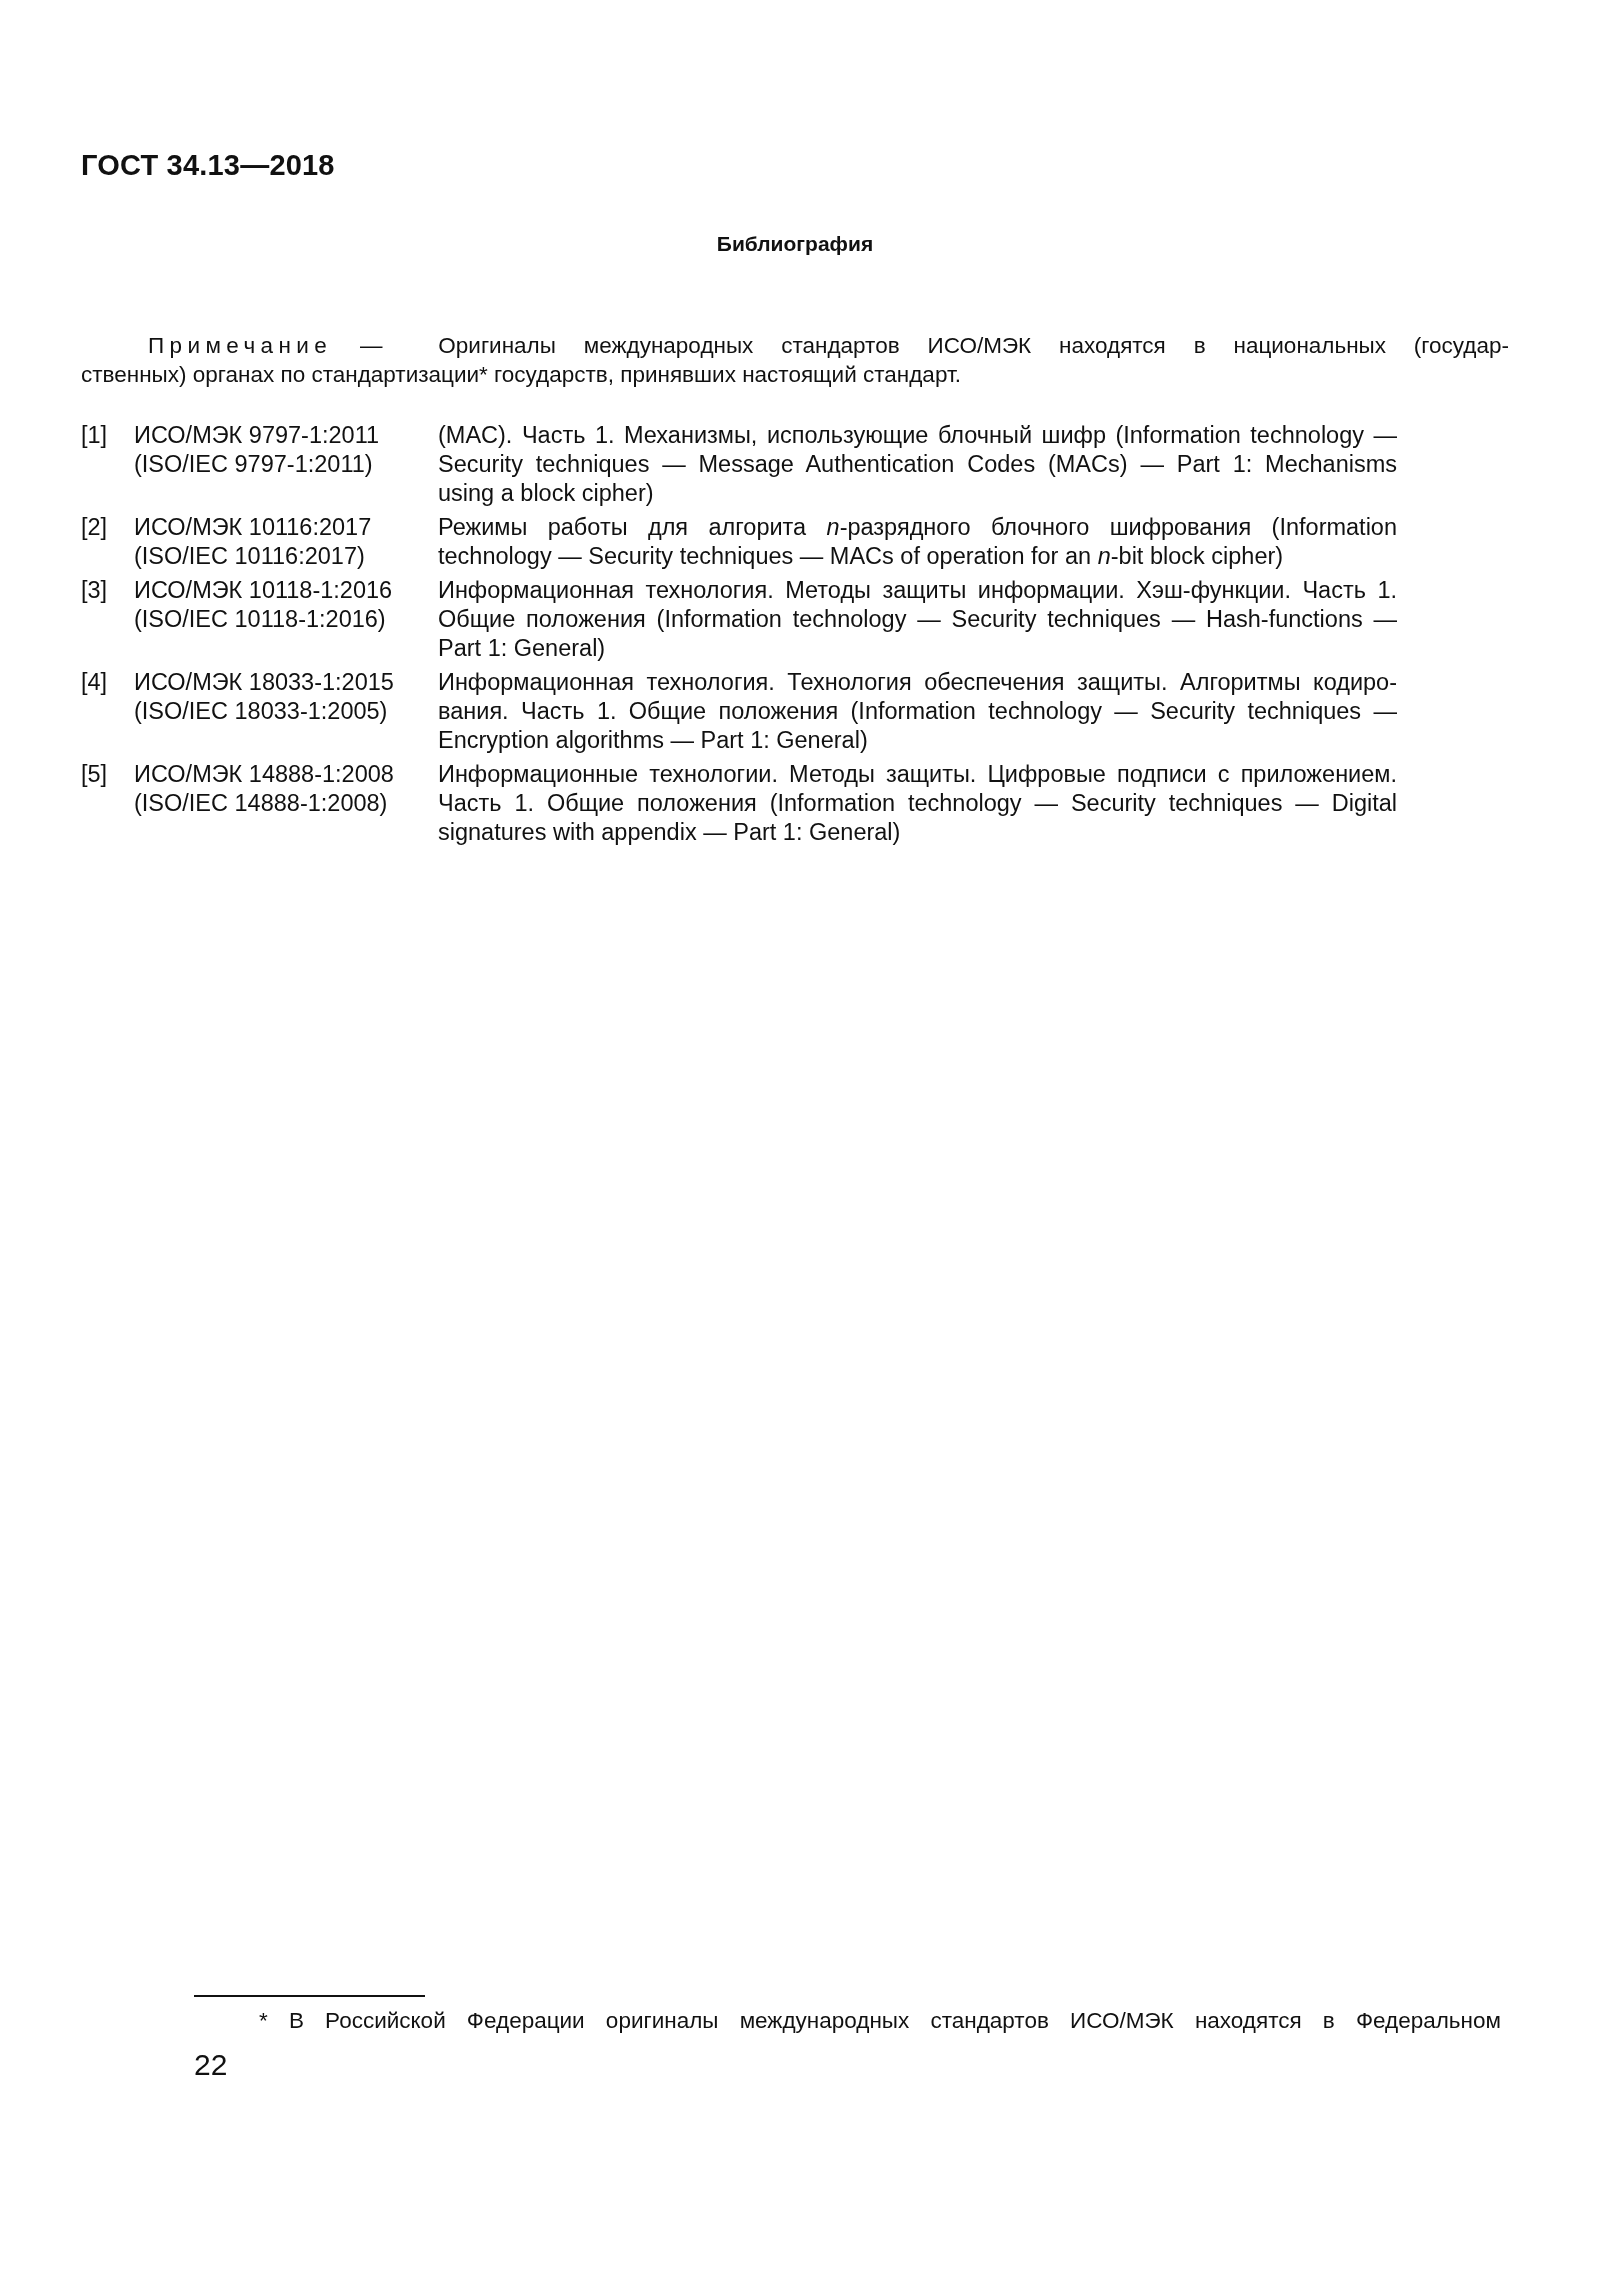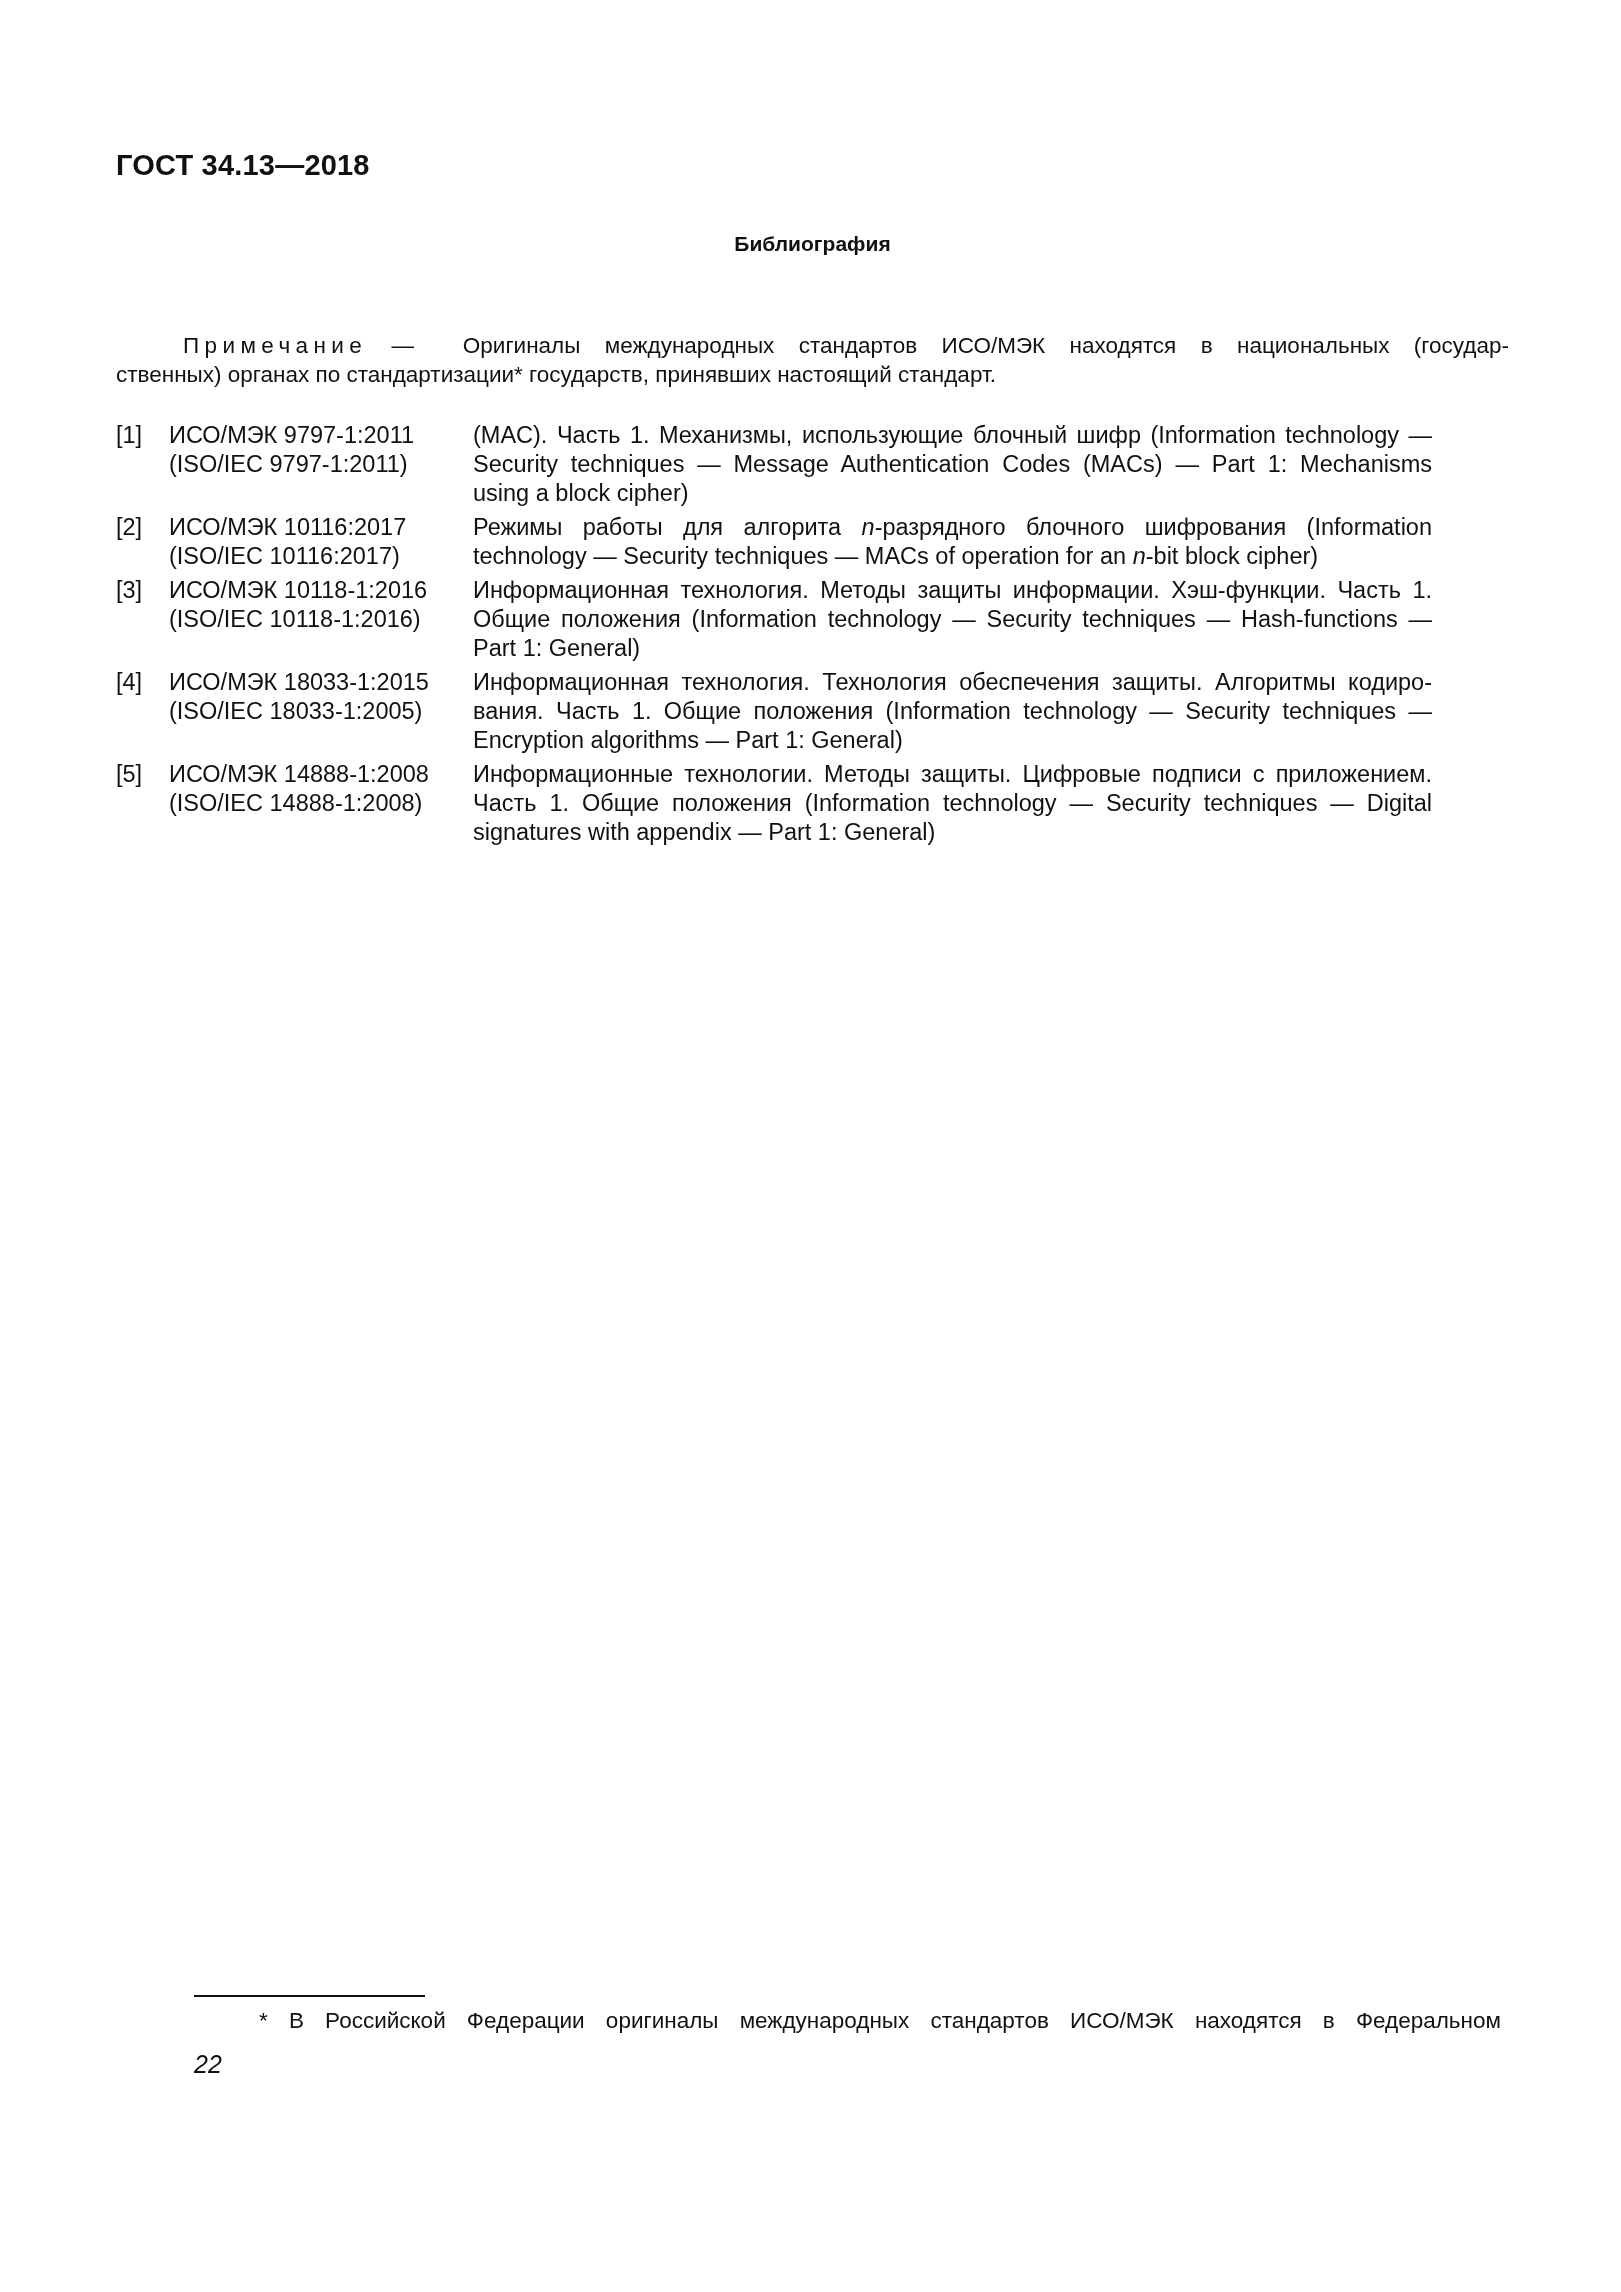--- a/index.html
+++ b/index.html
@@ -4,21 +4,21 @@
 <style>
   html, body { margin: 0; padding: 0; background: #ffffff; }
   .page {
     position: relative;
     width: 1621px;
     height: 2293px;
     background: #ffffff;
     color: #111111;
     font-family: "Liberation Sans", "DejaVu Sans", sans-serif;
     box-sizing: border-box;
-    padding: 149px 112px 0 116px;
+    padding: 149px 112px 0 81px;
     overflow: hidden;
   }
   .doc-header {
     font-size: 29px;
     line-height: 32px;
     font-weight: bold;
     letter-spacing: 0.2px;
   }
   .doc-title {
     margin-top: 47px;
@@ -75,23 +75,22 @@
     line-height: 29px;
   }
   .footnote-line-1 {
     text-indent: 65px;
     text-align: justify;
     text-align-last: justify;
   }
   .footnote-line-2 { text-align: left; }
   .page-number {
     margin-top: 15.7px;
-    font-size: 25px;
+    font-size: 30px;
     line-height: 29px;
-    font-style: italic;
   }
 </style>
 </head>
 <body>
 
 <div class="page">
 
   <div class="doc-header">ГОСТ 34.13—2018</div>
 
   <div class="doc-title">Библиография</div>

